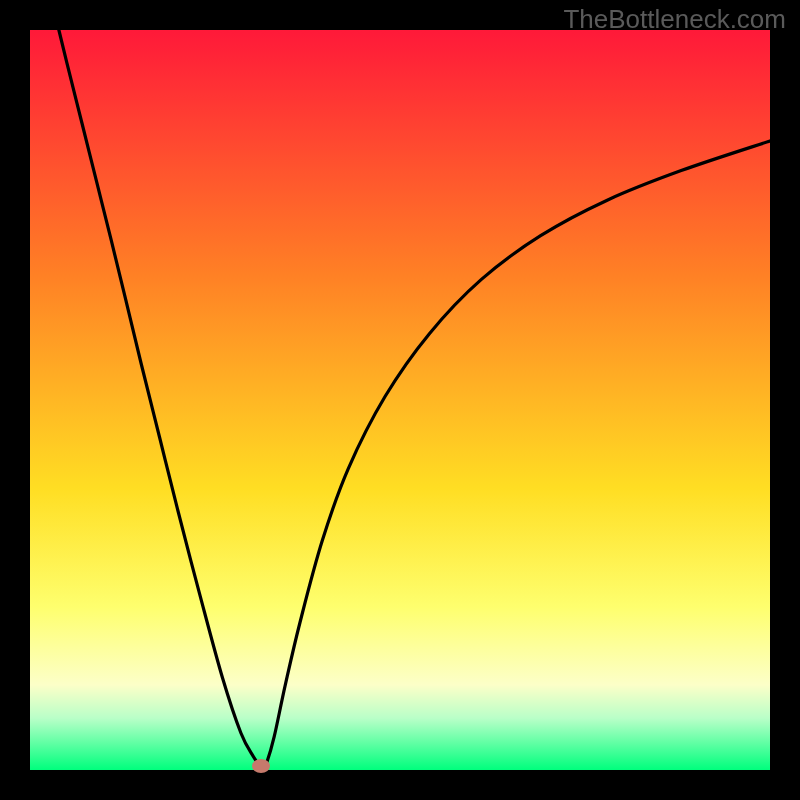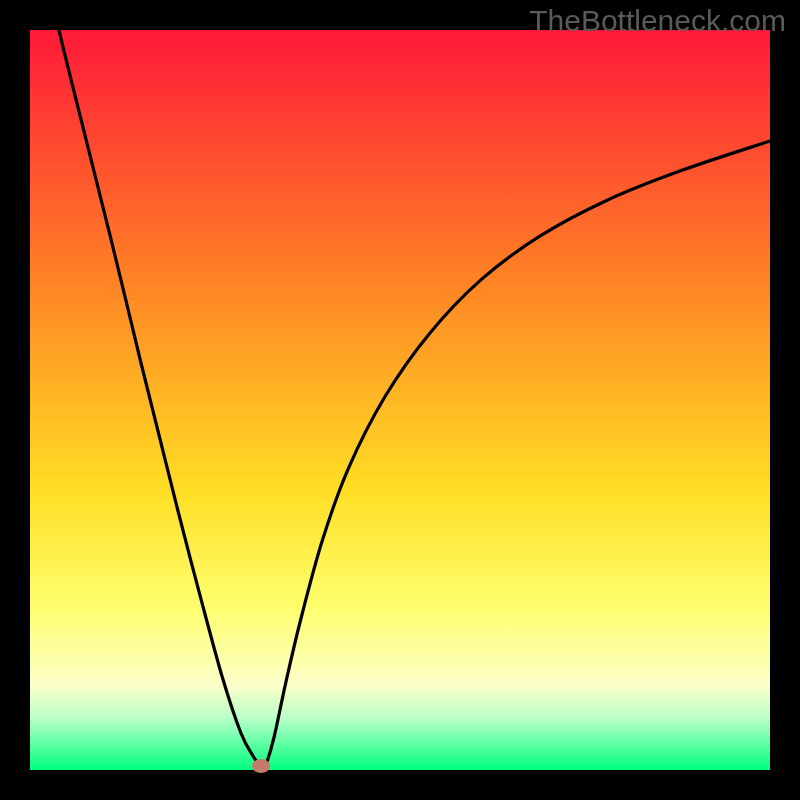--- a/index.html
+++ b/index.html
@@ -3,21 +3,21 @@
 <meta charset="utf-8">
 <style>
   * { margin: 0; padding: 0; box-sizing: border-box; }
   html, body { width: 800px; height: 800px; overflow: hidden; background: #000; }
   .container { position: relative; width: 800px; height: 800px; }
   .watermark {
     position: absolute;
     top: 4px;
     right: 14px;
     font-family: Arial, Helvetica, sans-serif;
-    font-size: 30px;
+    font-size: 26px;
     font-weight: 400;
     color: #5a5a5a;
     letter-spacing: 0px;
     z-index: 10;
   }
   .plot-area {
     position: absolute;
     left: 30px;
     top: 30px;
     width: 740px;

